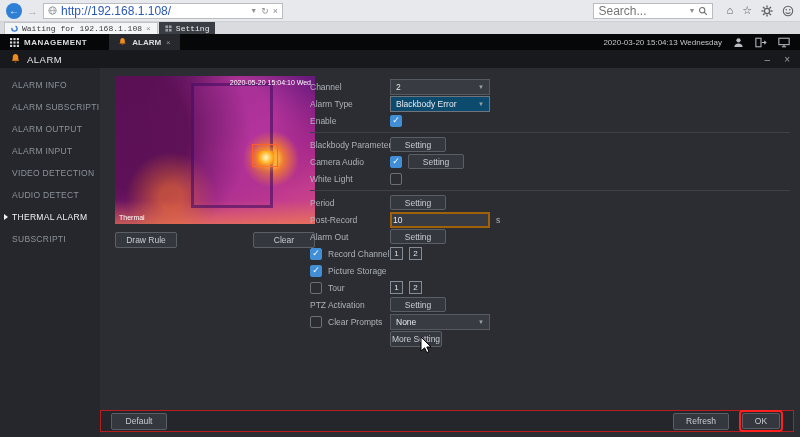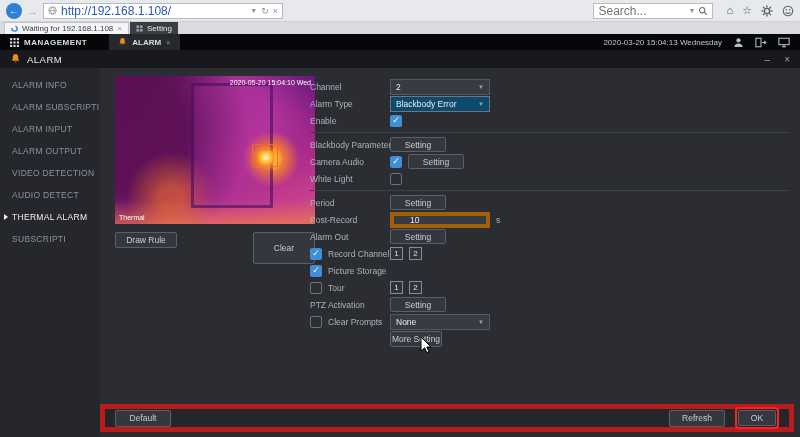--- a/index.html
+++ b/index.html
@@ -21,21 +21,21 @@
   .mini-glyph { font-size: 7px; color: #8b8e92; }
   .spacer { flex: 1; }
   .search-box { width: 120px; height: 16px; background: #fff; border: 1px solid #b9bcc0;
                 display: flex; align-items: center; padding: 0 4px; gap: 3px; }
   .search-box input { border: none; outline: none; flex: 1; font-size: 12px; color: #555;
                       font-family: "Liberation Sans", sans-serif; min-width: 0; }
   .chrome-icons { display: flex; align-items: center; gap: 9px; margin-left: 8px; color: #5d6064; }
   .chrome-icons .uni { font-size: 11px; line-height: 1; }
 
   .row2 { position: absolute; top: 22px; left: 0; right: 0; height: 12px;
-          background: #d9dbde; display: flex; align-items: stretch; padding-left: 4px; }
+          background: #d9dbde; display: flex; align-items: stretch; padding-left: 4px; font-family: Liberation Mono, monospace; }
   .tab { display: flex; align-items: center; gap: 4px; padding: 0 6px; font-size: 8px; }
   .tab-waiting { background: #f4f5f7; border: 1px solid #c2c4c7; border-bottom: none; color: #3c3e41; }
   .tab-setting { background: #3a3d43; color: #e9eaec; margin-left: 1px; }
   .tab .x { color: #8d9094; font-size: 8px; }
 
   
   .appbar { position: absolute; top: 34px; left: 0; right: 0; height: 16px; background: #060709;
             display: flex; align-items: center; color: #dadde0; }
   .mgmt { display: flex; align-items: center; gap: 5px; padding: 0 10px; font-size: 8px;
           font-weight: bold; letter-spacing: .5px; }
@@ -75,49 +75,49 @@
   .bb-box { position: absolute; left: 68.5%; top: 46%; width: 26px; height: 23px; border: 1px solid #ff5a28; }
   .bb-spot { position: absolute; left: 71.5%; top: 50.5%; width: 16px; height: 13px; border-radius: 2px;
              background: radial-gradient(circle, #fff8c8, #ffb020 60%, #ff7010);
              box-shadow: 0 0 7px 3px rgba(255,150,30,.85); }
   .osd-dt { position: absolute; right: 4px; top: 3px; font-size: 7px; color: #fff; }
   .osd-ch { position: absolute; left: 4px; bottom: 3px; font-size: 7px; color: #fff; }
 
   .btn { background: #34373d; border: 1px solid #5a5f66; border-radius: 2px; color: #c9cdd3;
          font-size: 8.5px; text-align: center; display: inline-flex; align-items: center; justify-content: center; }
   .draw-rule { position: absolute; left: 15px; top: 164px; width: 62px; height: 16px; }
-  .clear-btn { position: absolute; left: 153px; top: 164px; width: 62px; height: 32px; }
+  .clear-btn { position: absolute; left: 153px; top: 164px; width: 62px; height: 16px; }
 
   
   .form { position: absolute; left: 210px; top: 10px; width: 480px; }
   .frow { position: relative; height: 17px; display: flex; align-items: center; }
   .fsep { height: 1px; background: #3e4148; margin: 3px 0; }
   .lbl { font-size: 8.5px; color: #aeb2b8; white-space: nowrap; }
   .lbl2 { font-size: 8.5px; color: #aeb2b8; margin-left: 6px; white-space: nowrap; }
   .ctrl { position: absolute; left: 80px; display: flex; align-items: center; gap: 6px; }
   .select { width: 100px; height: 16px; background: #383b42; border: 1px solid #555a62;
             display: flex; align-items: center; padding: 0 5px; position: relative; }
   .select.light { background: #0c4a6e; border-color: #70747c; }
   .selval { font-size: 8.5px; color: #e9ebee; flex: 1; white-space: nowrap; overflow: hidden; }
   .caret { font-size: 6px; color: #9aa0a8; }
   .cb { width: 12px; height: 12px; border: 1px solid #6a7078; border-radius: 2px; background: transparent;
         display: inline-flex; align-items: center; justify-content: center; flex: 0 0 auto; }
   .cb.checked { background: #3f8ed6; border-color: #3f8ed6; }
   .cb .cbg { color: #fff; font-size: 9px; line-height: 1; }
   .setting-btn { width: 56px; height: 15px; }
-  .tin { width: 100px; height: 16px; background: #383b42; border: 4px solid #a16207; color: #e9ebee;
-         font-size: 8.5px; padding: 0 16px; font-family: "Liberation Sans", sans-serif; outline: none; }
+  .tin { width: 100px; height: 16px; background: #383b42; border: 2px solid #a16207; color: #e9ebee;
+         font-size: 8.5px; padding: 0 1px; font-family: "Liberation Sans", sans-serif; outline: none; }
   .unit { font-size: 8.5px; color: #aeb2b8; }
   .chbox { width: 13px; height: 13px; border: 1px solid #868c95; background: #2f3238; color: #dde0e4;
            font-size: 8px; display: inline-flex; align-items: center; justify-content: center; }
   .more-btn { width: 52px; height: 16px; }
 
   
-  .footer { position: absolute; left: 0; right: 6px; bottom: 5px; height: 28px; background: #24262b;
-            border: 5px solid #b91c1c; display: flex; align-items: center; padding: 0 10px; }
+  .footer { position: absolute; left: 0; right: 6px; bottom: 5px; height: 22px; background: #24262b;
+            border: 1px solid #b91c1c; display: flex; align-items: center; padding: 0 10px; }
   .default-btn { width: 56px; height: 17px; }
   .footer-right { margin-left: auto; display: flex; align-items: center; gap: 10px; }
   .refresh-btn { width: 56px; height: 17px; }
   .ok-ring { border: 2px solid #ff2020; border-radius: 4px; padding: 1px; display: inline-flex; }
   .ok-btn { width: 38px; height: 16px; }
 
   .cursor { position: absolute; left: 420px; top: 336px; z-index: 50; }
   svg { display: block; }
 </style>
 </head>
@@ -246,22 +246,22 @@
     <span class="t">ALARM</span>
     <div class="ptitle-right">
       <span>–</span>
       <span>×</span>
     </div>
   </div>
 
   <div class="sidebar">
     <div class="side-item">ALARM INFO</div>
     <div class="side-item">ALARM SUBSCRIPTI...</div>
+    <div class="side-item">ALARM OUTPUT</div>
     <div class="side-item">ALARM INPUT</div>
-    <div class="side-item">ALARM OUTPUT</div>
     <div class="side-item">VIDEO DETECTION</div>
     <div class="side-item">AUDIO DETECT</div>
     <div class="side-item active">
       <span class="tri"></span>
       <span>THERMAL ALARM</span>
     </div>
     <div class="side-item">SUBSCRIPTI</div>
   </div>
 
   <div class="main">

